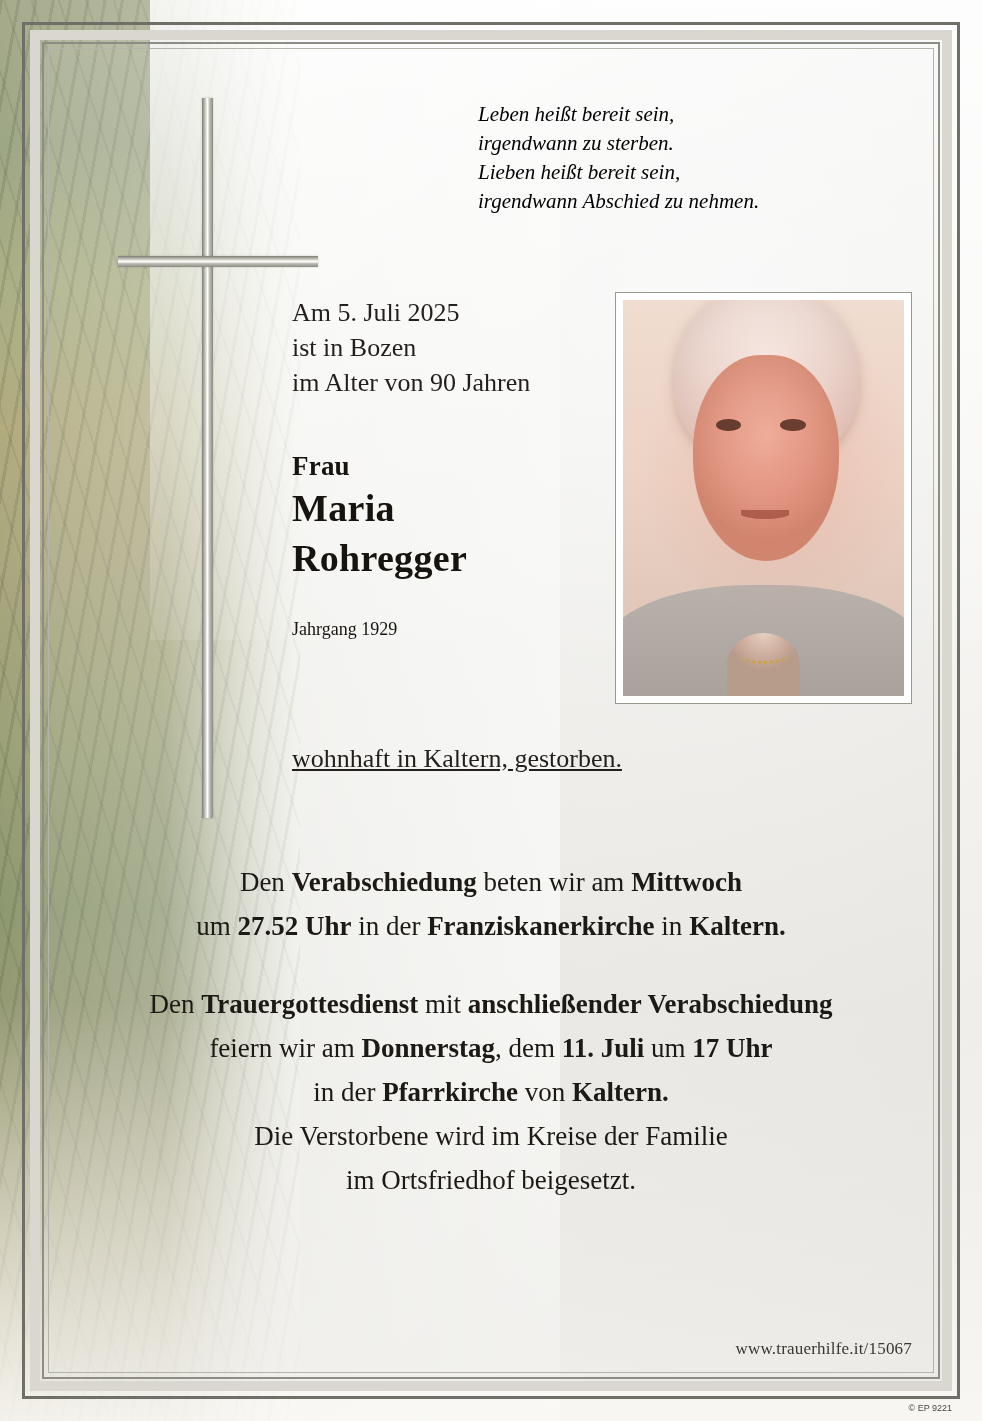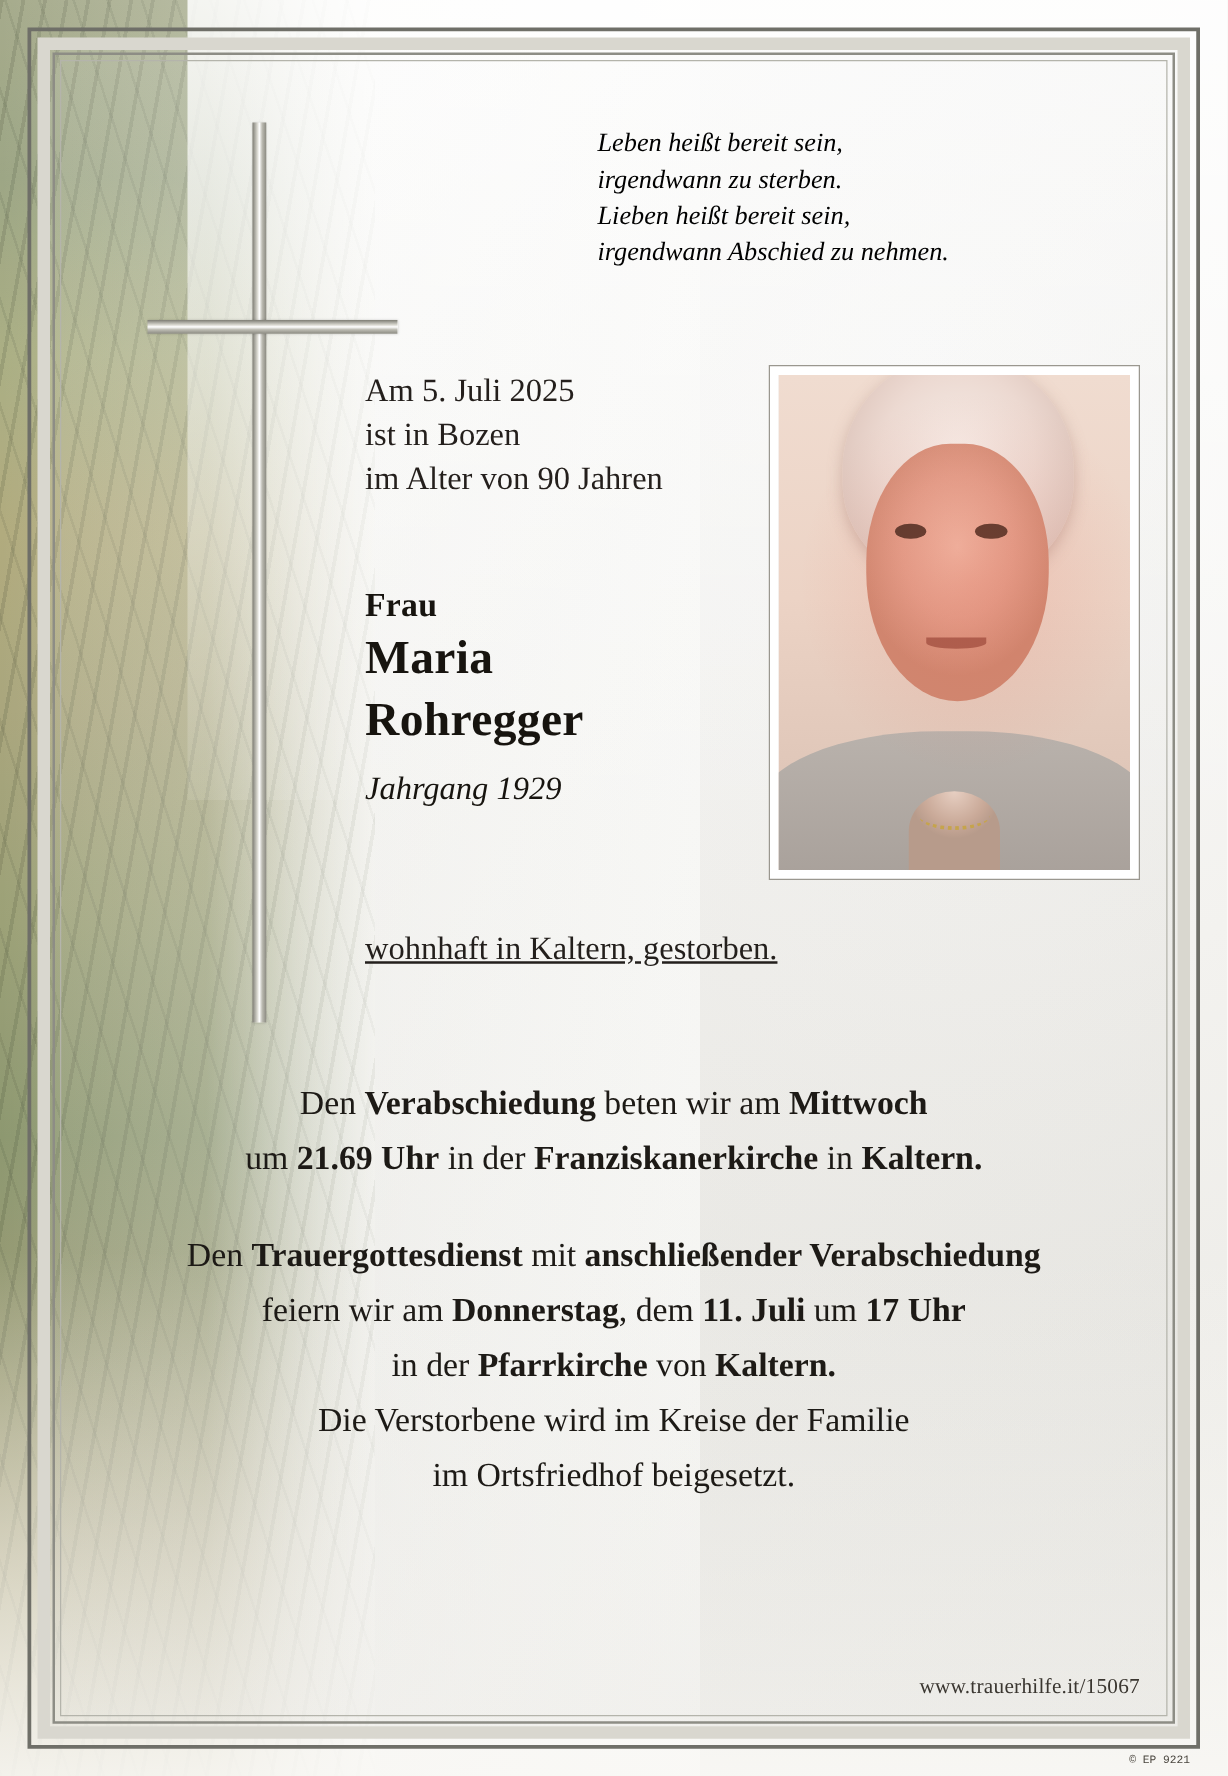--- a/index.html
+++ b/index.html
@@ -170,43 +170,42 @@
     top: 295px;
     width: 320px;
     font-size: 26px;
     line-height: 35px;
     color: #241f1c;
   }
 
   .name-block {
     position: absolute;
     left: 292px;
-    top: 468px;
+    top: 450px;
     width: 330px;
     color: #17140f;
   }
   .name-block .salutation {
     font-size: 27px;
     line-height: 33px;
     font-weight: 700;
     letter-spacing: 0.2px;
   }
   .name-block .firstname,
   .name-block .lastname {
     font-size: 38px;
     line-height: 50px;
     font-weight: 700;
     letter-spacing: 0.3px;
   }
   .name-block .birthyear {
-    margin-top: 14px;
-    font-size: 26px;
+    margin-top: 30px;
+    font-size: 18px;
     line-height: 32px;
     font-weight: 400;
-    font-style: italic;
   }
 
   .residence {
     position: absolute;
     left: 292px;
     top: 742px;
     width: 520px;
     font-size: 26px;
     line-height: 34px;
     text-decoration: underline;
@@ -330,21 +329,21 @@
     font-size: 17px;
     color: #3a3630;
     letter-spacing: 0.2px;
   }
   .copyright {
     position: absolute;
     right: 30px;
     bottom: 8px;
     font-size: 9px;
     color: #4a463f;
-    font-family: Liberation Mono, monospace;
+    font-family: Liberation Sans, sans-serif;
   }
 </style>
 </head>
 <body>
 
 <div id="card">
 
   <div class="bg-base"></div>
   <div class="bg-vines"></div>
   <div class="bg-mist"></div>
@@ -394,21 +393,21 @@
       <div class="p-mouth"></div>
       <div class="p-collar"></div>
       <div class="p-necklace"></div>
       <div class="p-tint"></div>
     </div>
   </div>
 
   <div class="ceremonies">
     <div class="para">
         <div><span>Den </span><b>Verabschiedung</b><span> beten wir am </span><b>Mittwoch</b></div>
-        <div><span>um </span><b>21.69 Uhr</b><span> in der </span><b>Franziskanerkirche</b><span> in </span><b>Kaltern.</b></div>
+        <div><span>um </span><b>27.52 Uhr</b><span> in der </span><b>Franziskanerkirche</b><span> in </span><b>Kaltern.</b></div>
       </div>
     <div class="para">
         <div><span>Den </span><b>Trauergottesdienst</b><span> mit </span><b>anschließender Verabschiedung</b></div>
         <div><span>feiern wir am </span><b>Donnerstag</b><span>, dem </span><b>11. Juli</b><span> um </span><b>17 Uhr</b></div>
         <div><span>in der </span><b>Pfarrkirche</b><span> von </span><b>Kaltern.</b></div>
         <div><span>Die Verstorbene wird im Kreise der Familie</span></div>
         <div><span>im Ortsfriedhof beigesetzt.</span></div>
       </div>
   </div>
 

